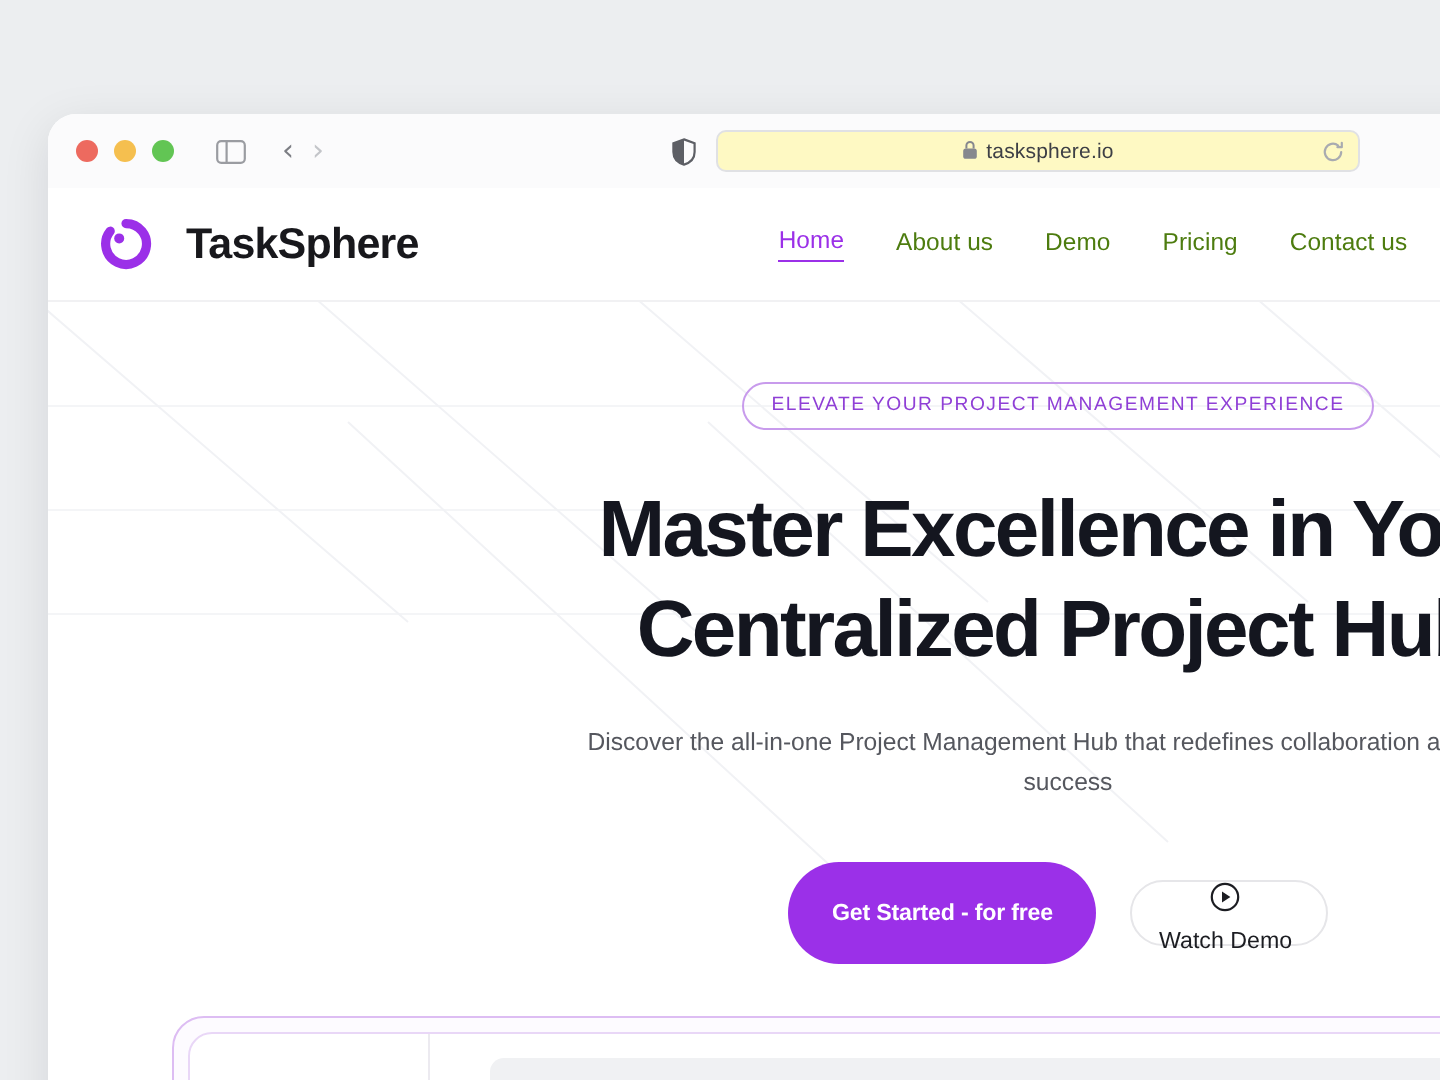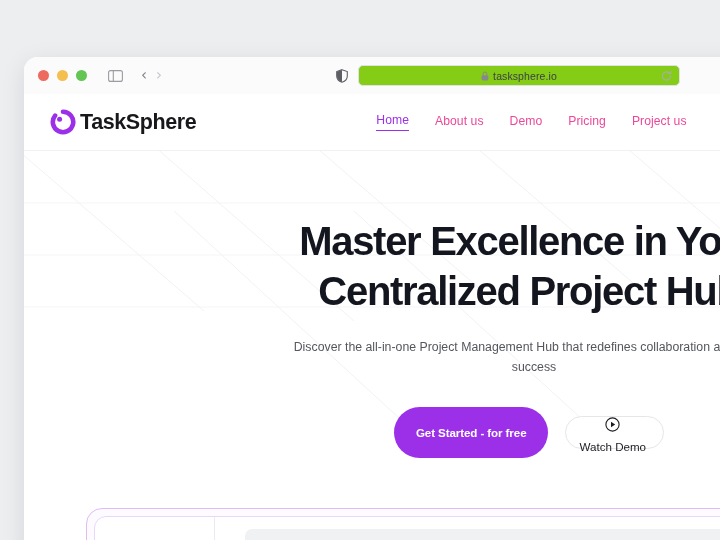--- a/index.html
+++ b/index.html
@@ -86,21 +86,21 @@
     height: 37px;
     display: flex;
     align-items: center;
     gap: 10px;
   }
 
   .address-bar {
     position: relative;
     width: 322px;
     height: 21px;
-    background: #84cc16;
+    background: #fef9c3;
     border: 1px solid #e0e1e4;
     border-radius: 5px;
     display: flex;
     align-items: center;
     justify-content: center;
   }
   .url-group {
     display: flex;
     align-items: center;
     gap: 4px;
@@ -127,39 +127,39 @@
     display: flex;
     align-items: center;
     padding: 0 26px 0 26px;
     border-bottom: 1px solid #f1f1f3;
     z-index: 5;
   }
 
   .logo-block {
     display: flex;
     align-items: center;
-    gap: 4px;
+    gap: 17px;
   }
   .logo-mark { display: flex; }
   .logo-text {
     font-size: 21.5px;
     font-weight: bold;
     color: #18181c;
     letter-spacing: -0.4px;
   }
 
   .nav {
     display: flex;
     align-items: center;
     gap: 26px;
     margin-left: 180px;
   }
   .nav-item {
     font-size: 12.2px;
-    color: #ec4899;
+    color: #4d7c0f;
     letter-spacing: 0.05px;
     padding-bottom: 3px;
     white-space: nowrap;
   }
   .nav-item.active {
     color: #9b30e8;
     border-bottom: 1.4px solid #9b30e8;
   }
 
   
@@ -365,21 +365,21 @@
           </svg>
         </span>
         <span class="logo-text">TaskSphere</span>
       </div>
 
       <div class="nav">
         <span class="nav-item active">Home</span>
         <span class="nav-item">About us</span>
         <span class="nav-item">Demo</span>
         <span class="nav-item">Pricing</span>
-        <span class="nav-item">Project us</span>
+        <span class="nav-item">Contact us</span>
       </div>
     </div>
 
     <div class="hero">
 
       <svg class="hero-pattern" width="760" height="430" viewBox="0 0 760 430" preserveAspectRatio="none">
         <g stroke="#f4f5f7" stroke-width="1" fill="none">
           <line x1="0" y1="52" x2="760" y2="52"></line>
           <line x1="0" y1="104" x2="760" y2="104"></line>
           <line x1="0" y1="156" x2="760" y2="156"></line>
@@ -390,20 +390,21 @@
           <line x1="250" y1="-40" x2="470" y2="150"></line>
           <line x1="410" y1="-40" x2="630" y2="150"></line>
           <line x1="560" y1="-40" x2="780" y2="150"></line>
           <line x1="150" y1="60" x2="400" y2="290"></line>
           <line x1="330" y1="60" x2="560" y2="270"></line>
         </g>
       </svg>
 
       <div class="hero-inner">
 
+        <div class="eyebrow">ELEVATE YOUR PROJECT MANAGEMENT EXPERIENCE</div>
 
         <div class="headline">
           <div>Master Excellence in Your</div>
           <div>Centralized Project Hub</div>
         </div>
 
         <div class="subtitle">Discover the all-in-one Project Management Hub that redefines collaboration and project success</div>
 
         <div class="cta-row">
           <button class="btn-primary">Get Started - for free</button>

